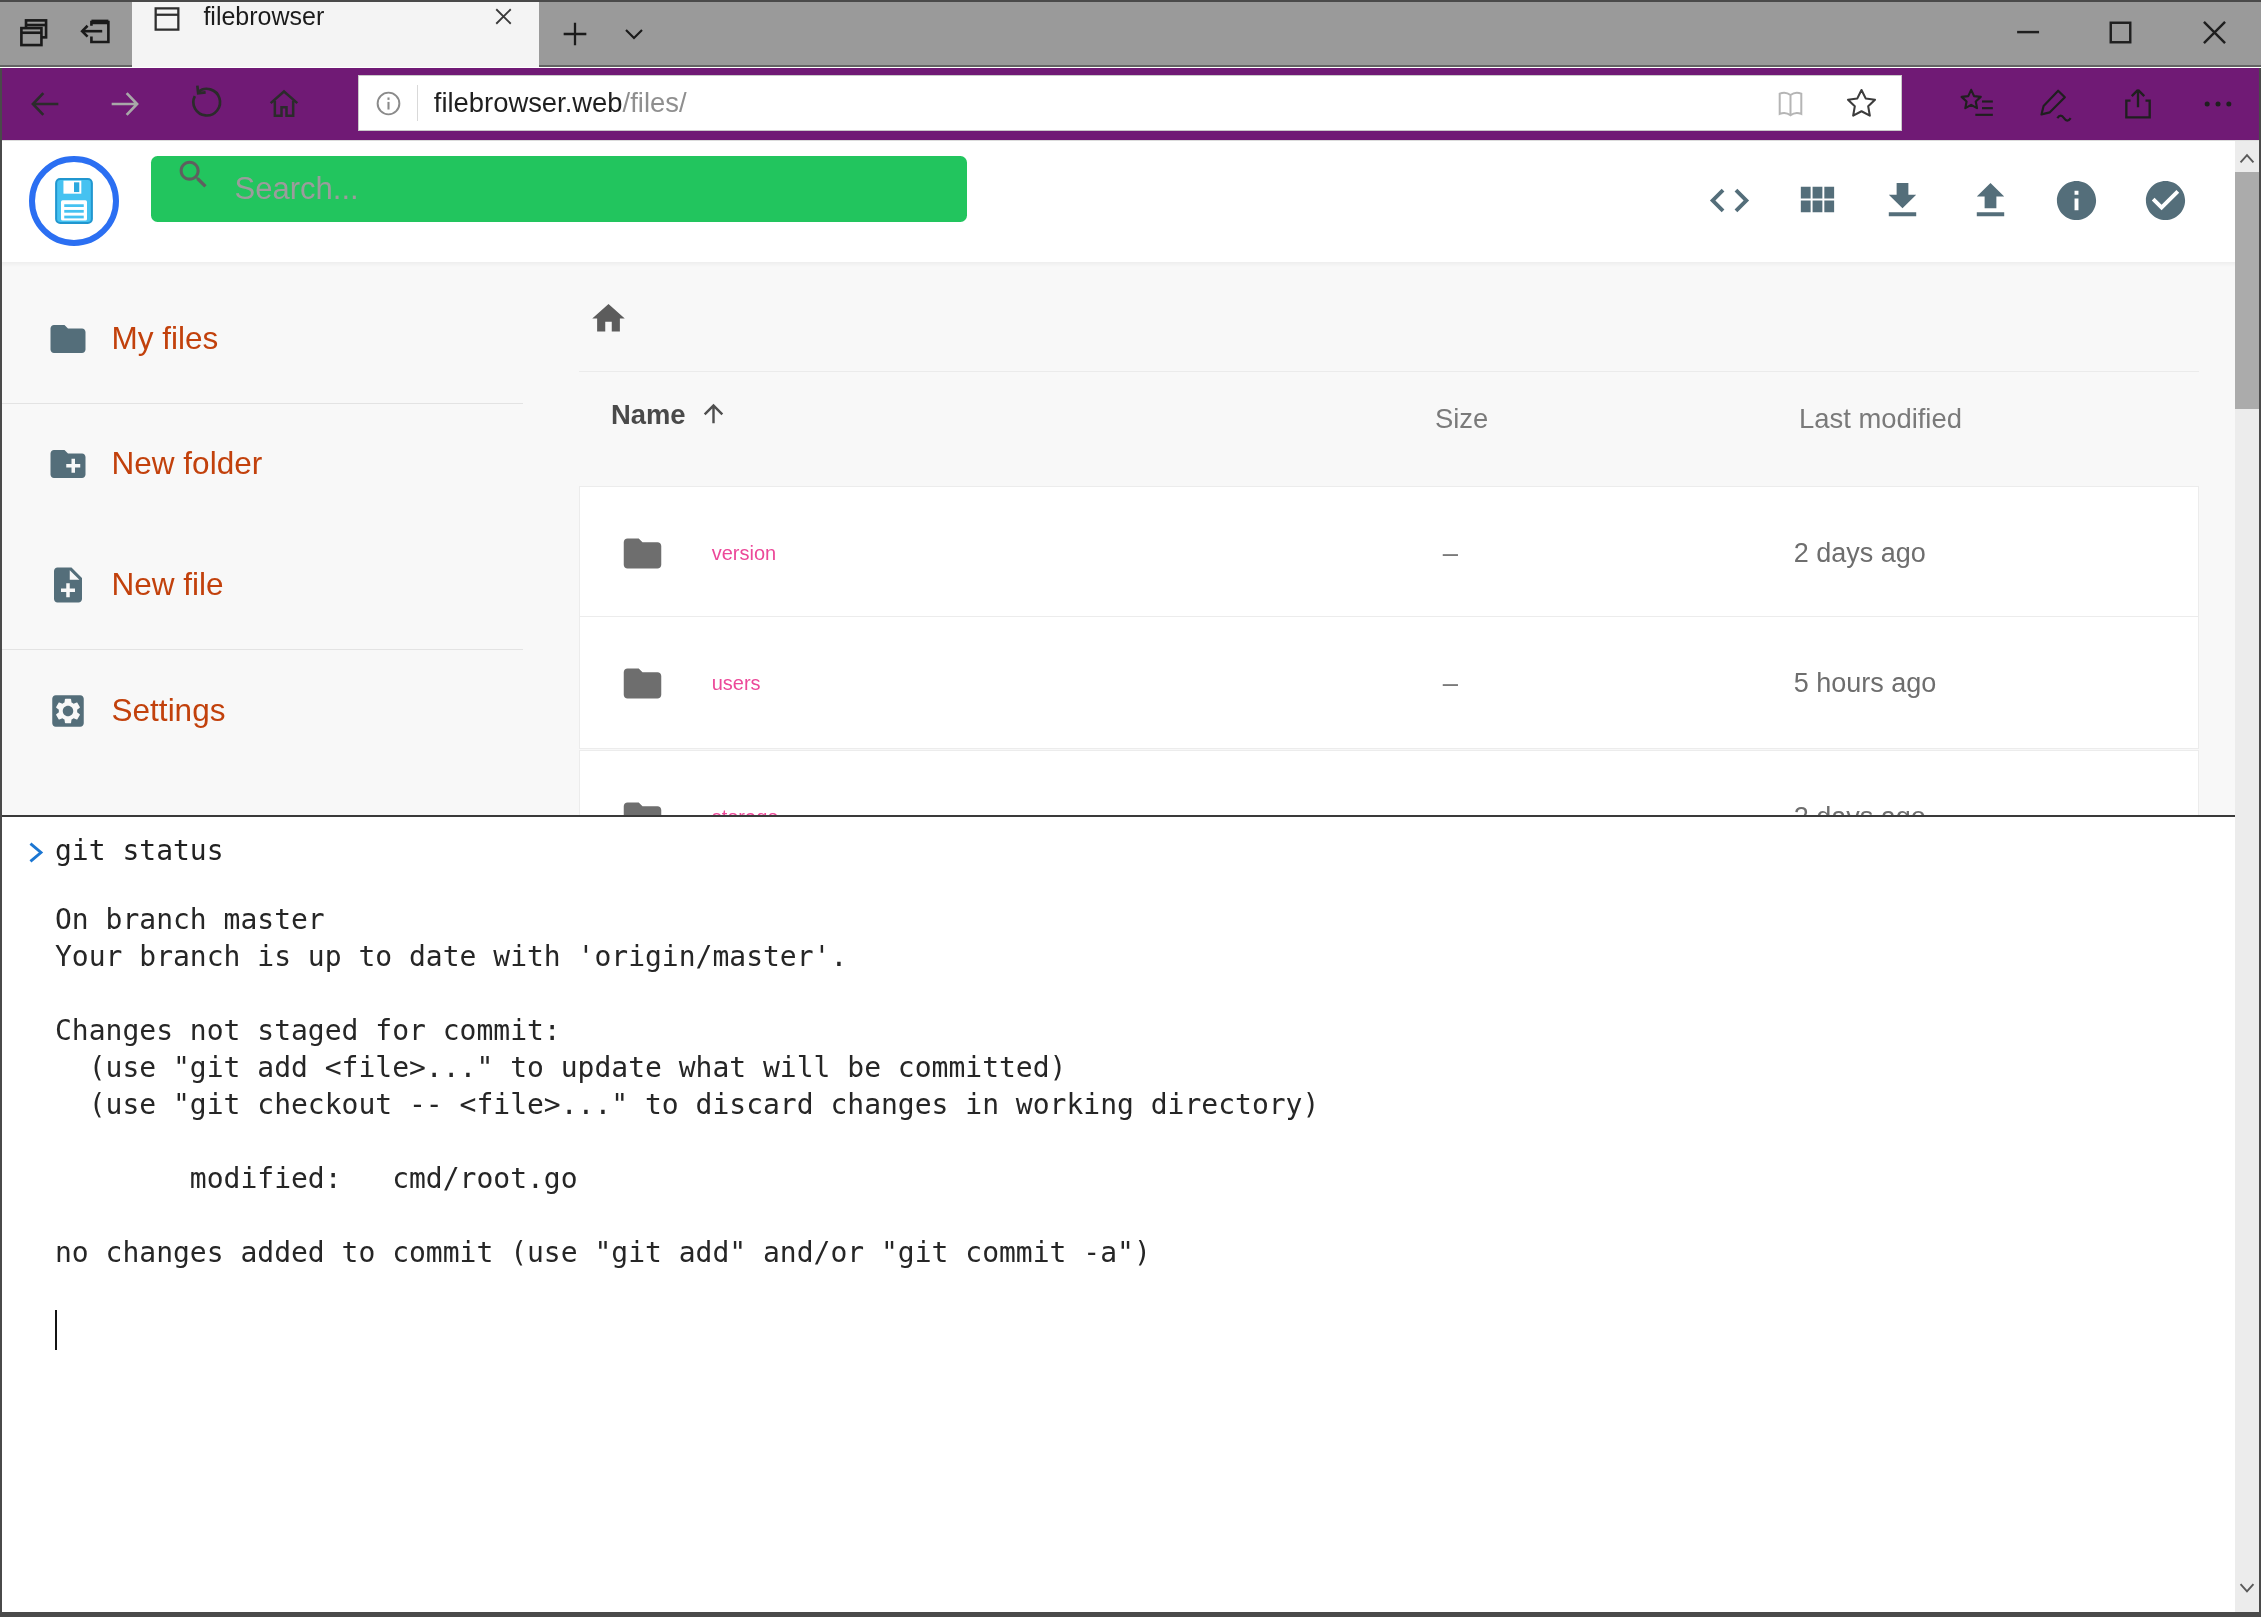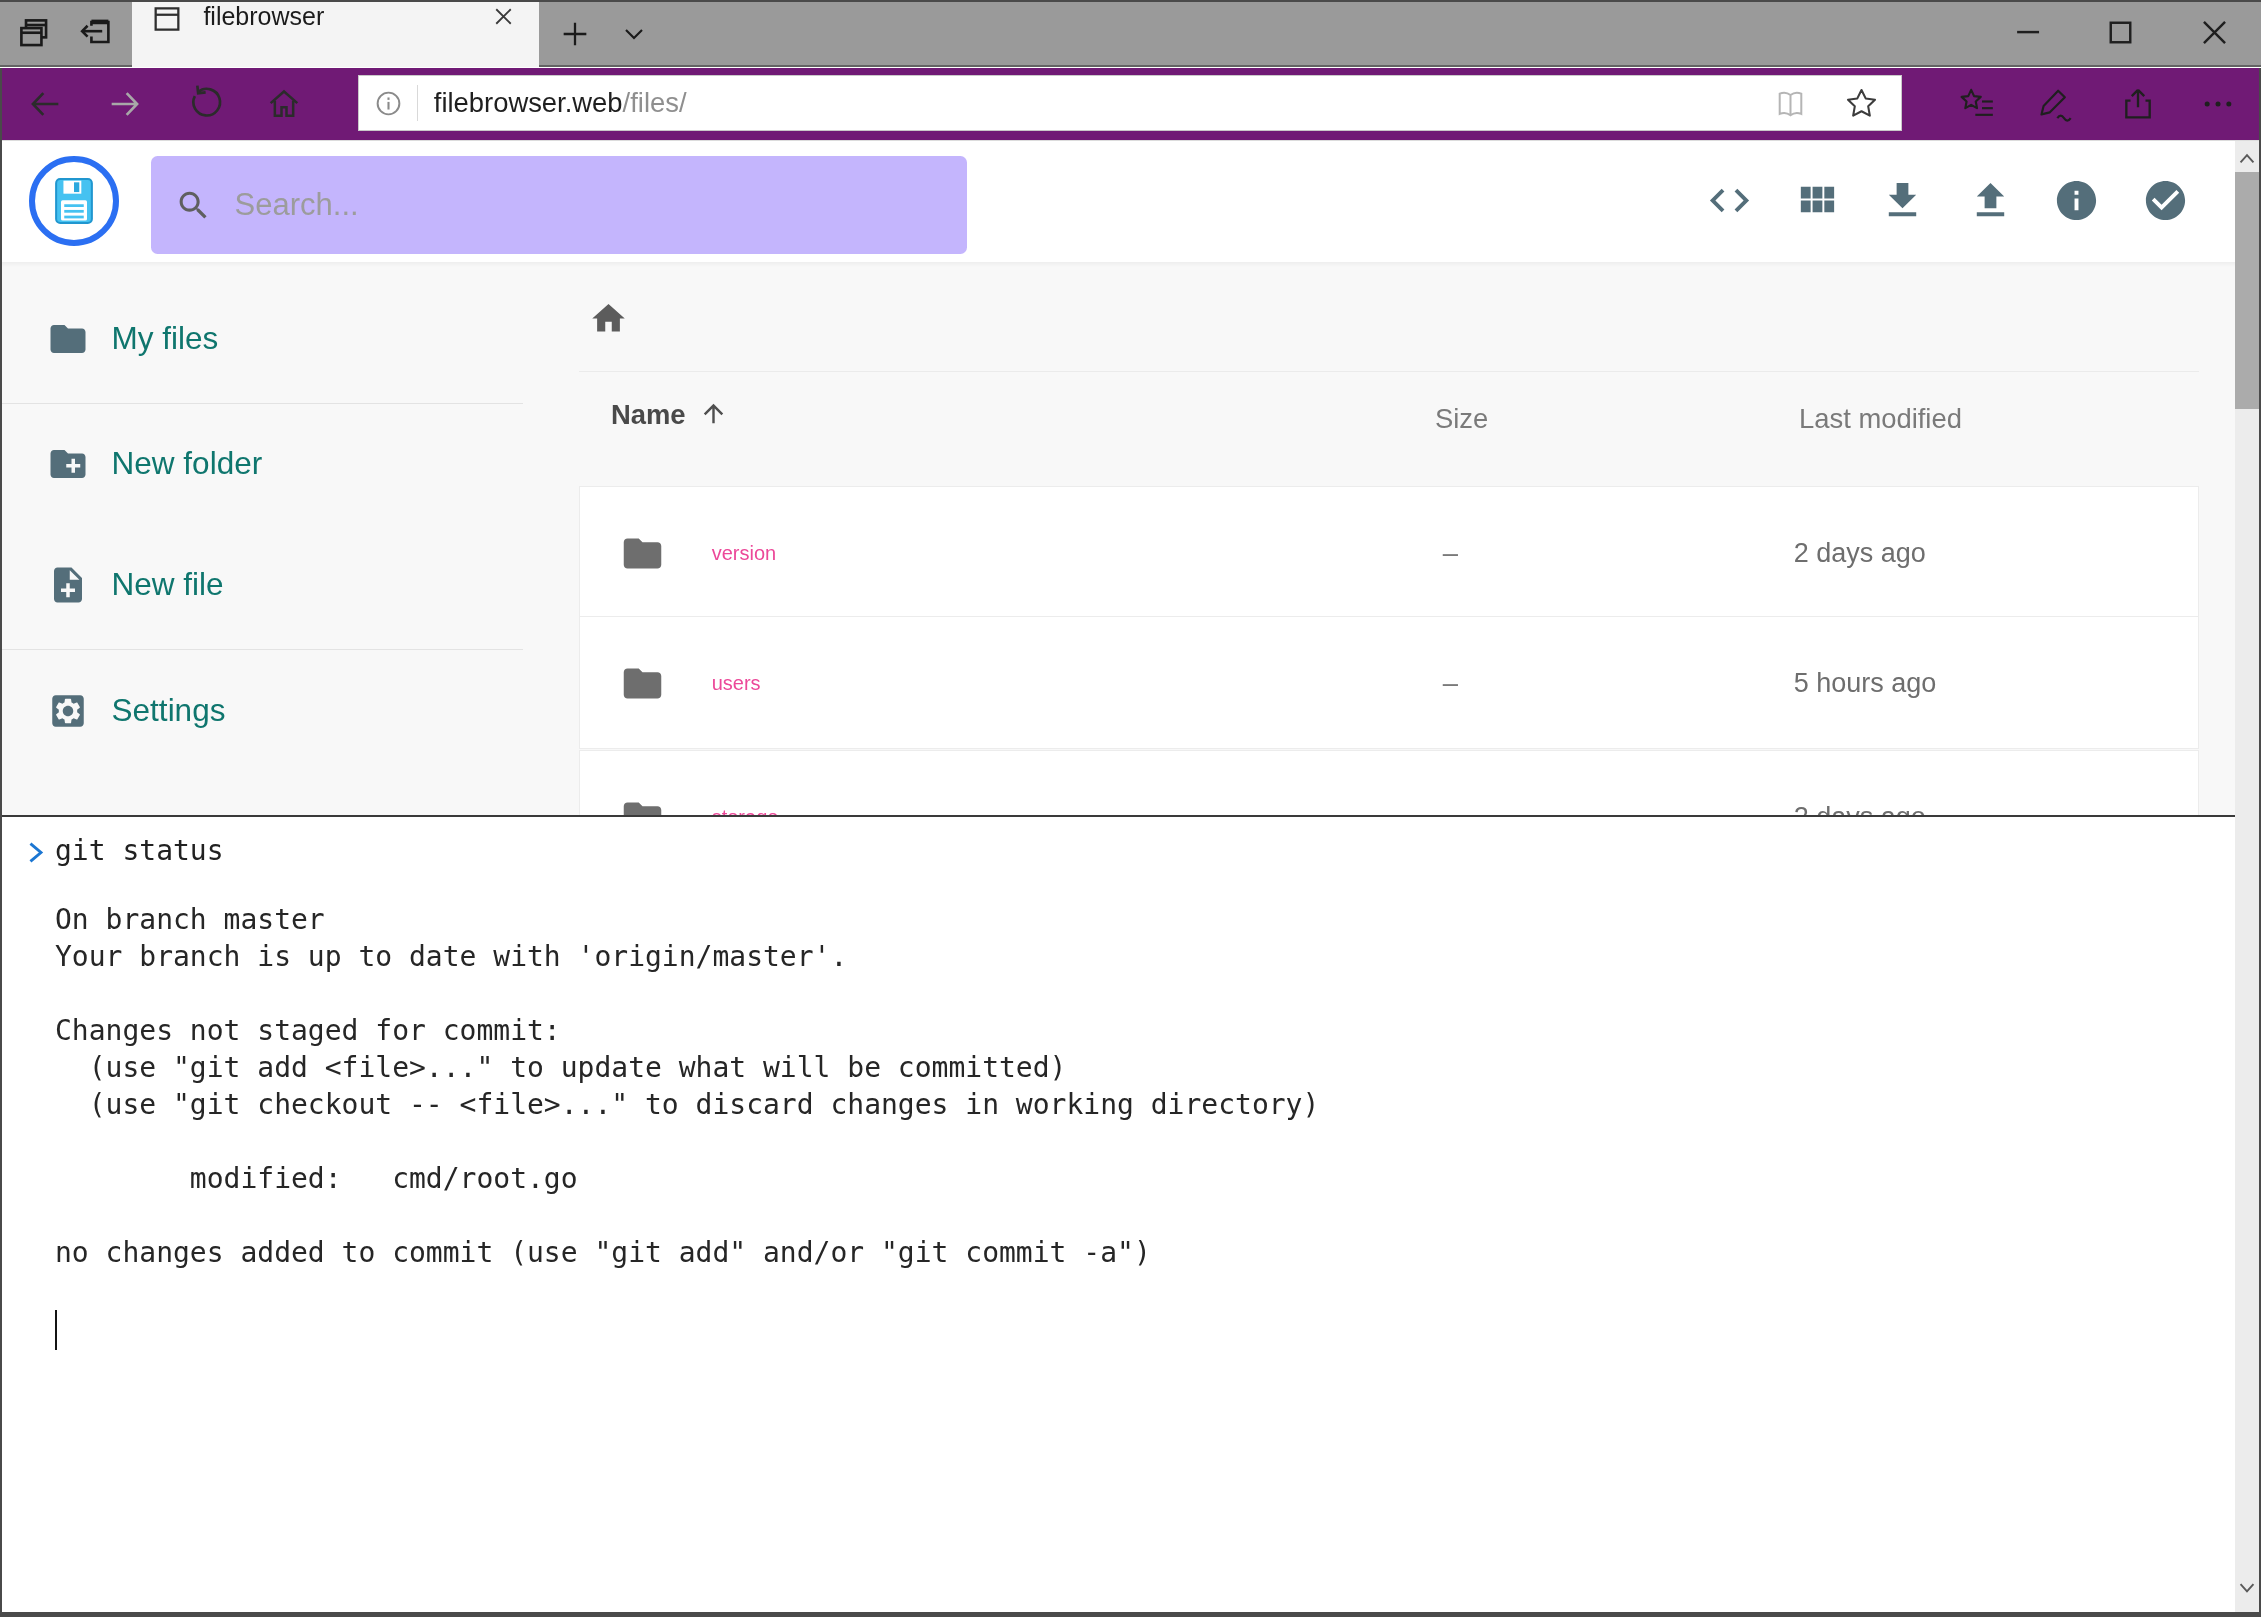--- a/index.html
+++ b/index.html
@@ -19,29 +19,29 @@
   .nav-btn{top:11.3px;width:52px;height:50px;display:flex;align-items:center;justify-content:center}
   .urlbar{left:358px;top:7.3px;width:1544px;height:56px;background:#fff;border:0.8px solid #c9c9c9;display:flex;align-items:center}
   .url-text{font-size:27.4px;margin-left:16px;white-space:nowrap}
   .url-host{color:#1f1f1f}
   .url-path{color:#8f8f8f}
   .url-sep{width:0.8px;height:36px;background:#d9d9d9;margin-left:14.5px}
   
   .page{left:0;top:141px;width:2261px;height:1476px;background:#fff;overflow:hidden}
   .app-header{left:0;top:0;width:2261px;height:121px;background:#fff;box-shadow:0 2.4px 4px rgba(0,0,0,.05);z-index:3}
   .logo{left:29px;top:14.5px;width:90px;height:90px;border-radius:50%;border:6.5px solid #2b6ff2;background:#fff;display:flex;align-items:center;justify-content:center}
-  .searchbox{left:151px;top:15.3px;width:816px;height:98px;background:#c4b5fd;border-radius:6.5px;display:flex;align-items:center}
+  .searchbox{left:151px;top:15.3px;width:816px;height:66px;background:#22c55e;border-radius:6.5px;display:flex;}
   .searchbox input{border:none;outline:none;background:transparent;font-size:31px;color:#555;
     font-family:"Liberation Sans",sans-serif;width:662px;margin-left:22.6px}
   .searchbox input::placeholder{color:#9c9c9c}
   .hd-icon{top:36px;width:47px;height:47px;display:flex;align-items:center;justify-content:center}
   .content{left:0;top:121px;width:2261px;height:1355px;background:#f8f8f8}
   
   .side-item{left:0;width:533px;height:97px;display:flex;align-items:center;padding-left:47px;cursor:pointer}
-  .side-item span.lbl{font-size:31.5px;color:#0f766e;margin-left:22.6px}
+  .side-item span.lbl{font-size:31.5px;color:#c2410c;margin-left:22.6px}
   .side-div{left:0;width:523px;height:0.8px;background:#e3e3e3}
   
   .main{left:565px;top:0;width:1669px;height:1355px}
   .list-div{left:13.7px;top:109px;width:1620px;height:0.8px;background:#ebebeb}
   .cols{left:0;top:137px;width:1669px;height:48px}
   .col-name{left:46px;top:0;display:flex;align-items:flex-start;font-size:27.4px;font-weight:bold;color:#4a4a4a}
   .col{top:0;font-size:27.4px;color:#7a7a7a;line-height:39px}
   .frow{left:13.7px;width:1620px;height:133px;background:#fff;border:0.8px solid #ececec;cursor:pointer}
   .frow .fname{left:132px;top:0;line-height:132px;font-size:20px;color:#ec4899}
   .frow .fsize{left:863px;top:0;line-height:132px;font-size:27.4px;color:#7a7a7a}

